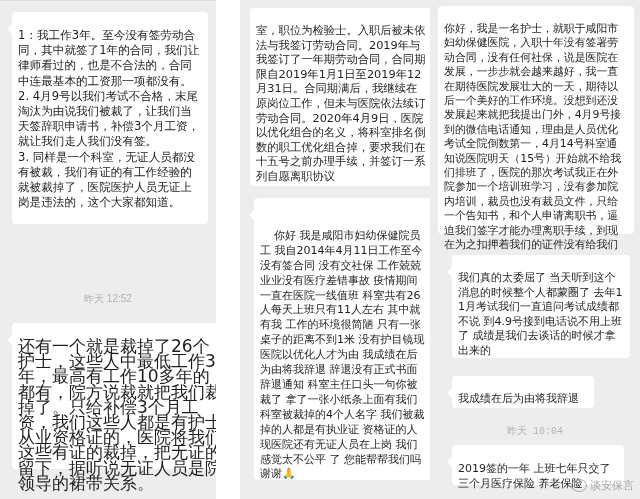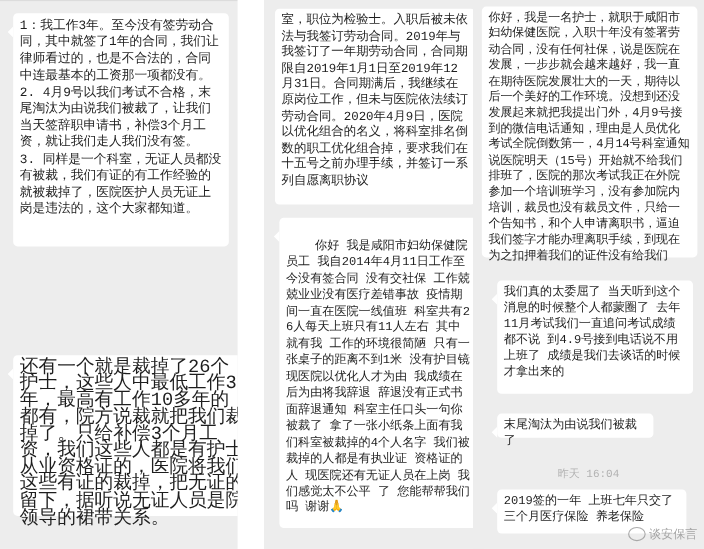--- a/index.html
+++ b/index.html
@@ -11,25 +11,24 @@
     background: #ededed;
     overflow: hidden;
   }
 
   .bubble {
     position: absolute;
     background: #ffffff;
     border-radius: 4px;
     font-size: 11.6px;
     line-height: 15.4px;
-    padding: 4px 6px;
+    padding: 16px 6px;
     white-space: pre-wrap;
     word-break: break-all;
     color: #1e1e1e;
-    font-family: Liberation Mono, monospace;
   }
   .bubble::before {
     content: ""; position: absolute; left: -5px; top: 12px;
     border-top: 5px solid transparent; border-bottom: 5px solid transparent;
     border-right: 5px solid #ffffff;
   }
   .bubble.cont::before { display: none; }
 
   .ts {
     position: absolute; font-size: 10px; color: #b2b2b2; text-align: center;
@@ -49,33 +48,34 @@
   .emoji-pray { color: #e6a23c; }
 </style>
 </head>
 <body>
 
 <div class="panel" style="left:0;width:216px;">
   <div class="sep" style="left:0;top:0;width:216px;"></div>
   <div class="bubble" style="left:12px;top:12px;width:196px;height:212px;font-size:11.6px;line-height:15.2px;">1：我工作3年。至今没有签劳动合同，其中就签了1年的合同，我们让律师看过的，也是不合法的，合同中连最基本的工资那一项都没有。
 2. 4月9号以我们考试不合格，末尾淘汰为由说我们被裁了，让我们当天签辞职申请书，补偿3个月工资，就让我们走人我们没有签。
 3. 同样是一个科室，无证人员都没有被裁，我们有证的有工作经验的就被裁掉了，医院医护人员无证上岗是违法的，这个大家都知道。</div>
+  <div class="ts" style="left:0;top:292px;width:216px;">昨天 12:52</div>
   <div class="bubble" style="left:12px;top:323px;width:216px;height:146px;font-size:17px;line-height:15.2px;">还有一个就是裁掉了26个护士，这些人中最低工作3年，最高有工作10多年的都有，院方说裁就把我们裁掉了。只给补偿3个月工资，我们这些人都是有护士从业资格证的，医院将我们这些有证的裁掉，把无证的留下，据听说无证人员是院领导的裙带关系。</div>
 </div>
 
 <div class="panel" style="left:222px;width:200px;margin-left:18px;">
   <div class="bubble cont" style="left:10px;top:8px;width:182px;height:178px;font-size:11.3px;line-height:14.6px;">室，职位为检验士。入职后被未依法与我签订劳动合同。2019年与我签订了一年期劳动合同，合同期限自2019年1月1日至2019年12月31日。合同期满后，我继续在原岗位工作，但未与医院依法续订劳动合同。2020年4月9日，医院以优化组合的名义，将科室排名倒数的职工优化组合掉，要求我们在十五号之前办理手续，并签订一系列自愿离职协议</div>
   <div class="bubble" style="left:14px;top:198px;width:180px;height:282px;font-size:11px;line-height:14.9px;">
     <span>你好 我是咸阳市妇幼保健院员工 我自2014年4月11日工作至今没有签合同 没有交社保 工作兢兢业业没有医疗差错事故 疫情期间一直在医院一线值班 科室共有26人每天上班只有11人左右 其中就有我 工作的环境很简陋 只有一张桌子的距离不到1米 没有护目镜现医院以优化人才为由 我成绩在后为由将我辞退 辞退没有正式书面辞退通知 科室主任口头一句你被裁了 拿了一张小纸条上面有我们科室被裁掉的4个人名字 我们被裁掉的人都是有执业证 资格证的人 现医院还有无证人员在上岗 我们感觉太不公平 了 您能帮帮我们吗 谢谢</span><span class="emoji-pray">🙏</span>
   </div>
 </div>
 
 <div class="panel" style="left:430px;width:210px;">
   <div class="bubble cont" style="left:8px;top:6px;width:196px;height:228px;font-size:10.9px;line-height:14.4px;">你好，我是一名护士，就职于咸阳市妇幼保健医院，入职十年没有签署劳动合同，没有任何社保，说是医院在发展，一步步就会越来越好，我一直在期待医院发展壮大的一天，期待以后一个美好的工作环境。没想到还没发展起来就把我提出门外，4月9号接到的微信电话通知，理由是人员优化考试全院倒数第一，4月14号科室通知说医院明天（15号）开始就不给我们排班了，医院的那次考试我正在外院参加一个培训班学习，没有参加院内培训，裁员也没有裁员文件，只给一个告知书，和个人申请离职书，逼迫我们签字才能办理离职手续，到现在为之扣押着我们的证件没有给我们</div>
   <div class="bubble" style="left:22px;top:255px;width:178px;height:103px;font-size:11px;line-height:14.6px;">我们真的太委屈了 当天听到这个消息的时候整个人都蒙圈了 去年11月考试我们一直追问考试成绩都不说 到4.9号接到电话说不用上班了 成绩是我们去谈话的时候才拿出来的</div>
-  <div class="bubble" style="left:22px;top:376px;width:142px;height:22px;font-size:11px;line-height:14.6px;">末尾淘汰为由说我们被裁了</div>
+  <div class="bubble" style="left:22px;top:376px;width:142px;height:22px;font-size:11px;line-height:14.6px;">我成绩在后为由将我辞退</div>
   <div class="ts" style="left:0;top:424px;width:210px;font-family:Liberation Mono, monospace;">昨天 16:04</div>
   <div class="bubble" style="left:22px;top:445px;width:172px;height:40px;font-size:11px;line-height:15px;">2019签的一年 上班七年只交了三个月医疗保险 养老保险</div>
   <div class="watermark">
     <span class="wm-icon"></span>
     <span>谈安保言</span>
   </div>
 </div>
 
 </body></html>

